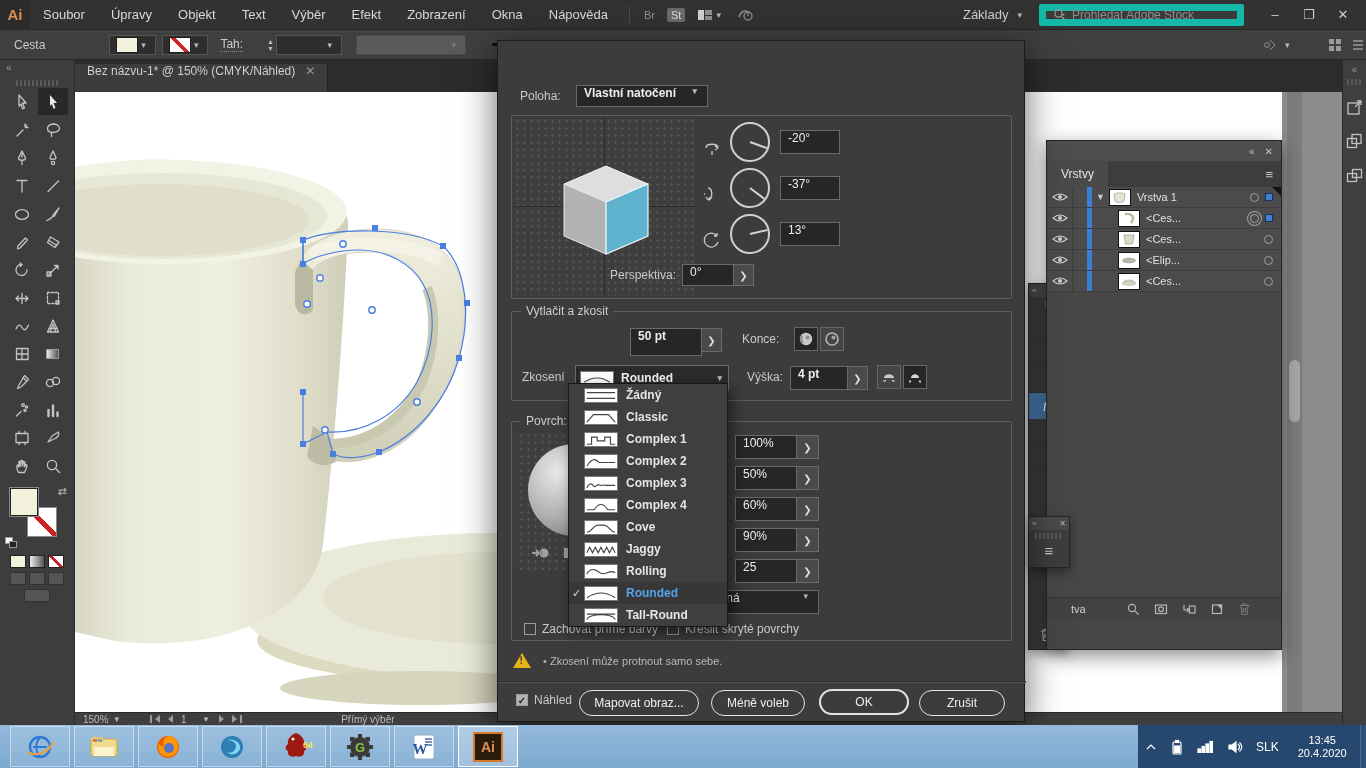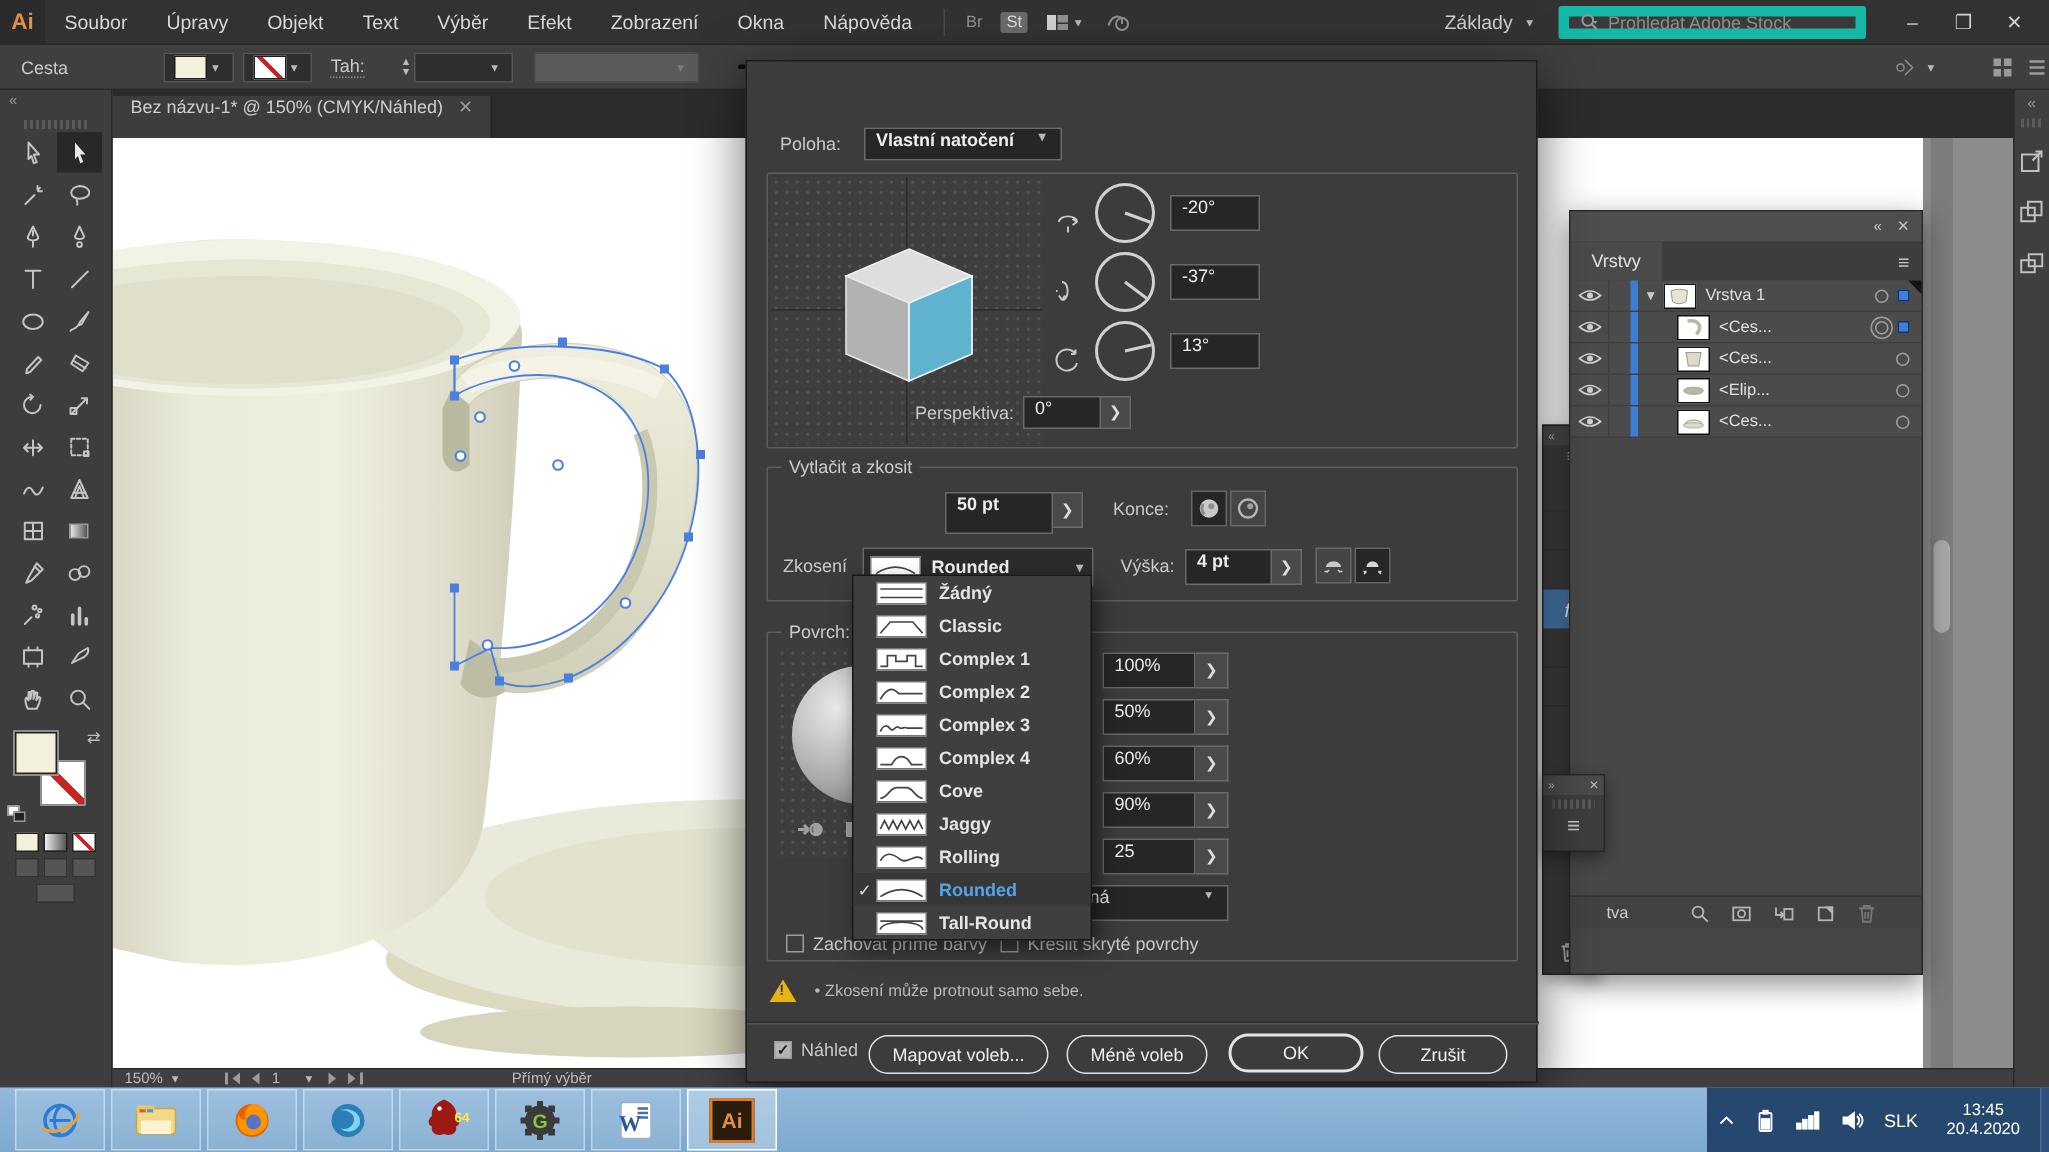--- a/index.html
+++ b/index.html
@@ -845,21 +845,21 @@
     <span class="warn-tri"></span>
     <span style="color:#b9b9b9;font-size:11px">• Zkosení může protnout samo sebe.</span>
   </div>
 
   <div class="abs" style="left:0;top:640px;width:528px;height:1px;background:#2c2c2c;box-shadow:0 1px 0 #555"></div>
 
   <div class="abs" style="left:18px;top:652px;display:flex;align-items:center">
     <span class="cbx checked">✓</span>
     <span class="dlg-label">Náhled</span>
   </div>
-  <div class="pillbtn abs" style="left:81px;top:649px;width:120px">Mapovat voleb...</div>
+  <div class="pillbtn abs" style="left:81px;top:649px;width:120px">Mapovat obraz...</div>
   <div class="pillbtn abs" style="left:213px;top:649px;width:94px">Méně voleb</div>
   <div class="pillbtn default abs" style="left:321px;top:648px;width:90px">OK</div>
   <div class="pillbtn abs" style="left:421px;top:649px;width:86px">Zrušit</div>
 
   <div class="popup">
     <div class="bvl-item">
         <span class="bvl-check"></span>
         <span class="bvl-thumb">
           <svg viewBox="0 0 34 15" width="34" height="15">
             <path d="M2 4.5 H32 M2 10.5 H32"></path>

